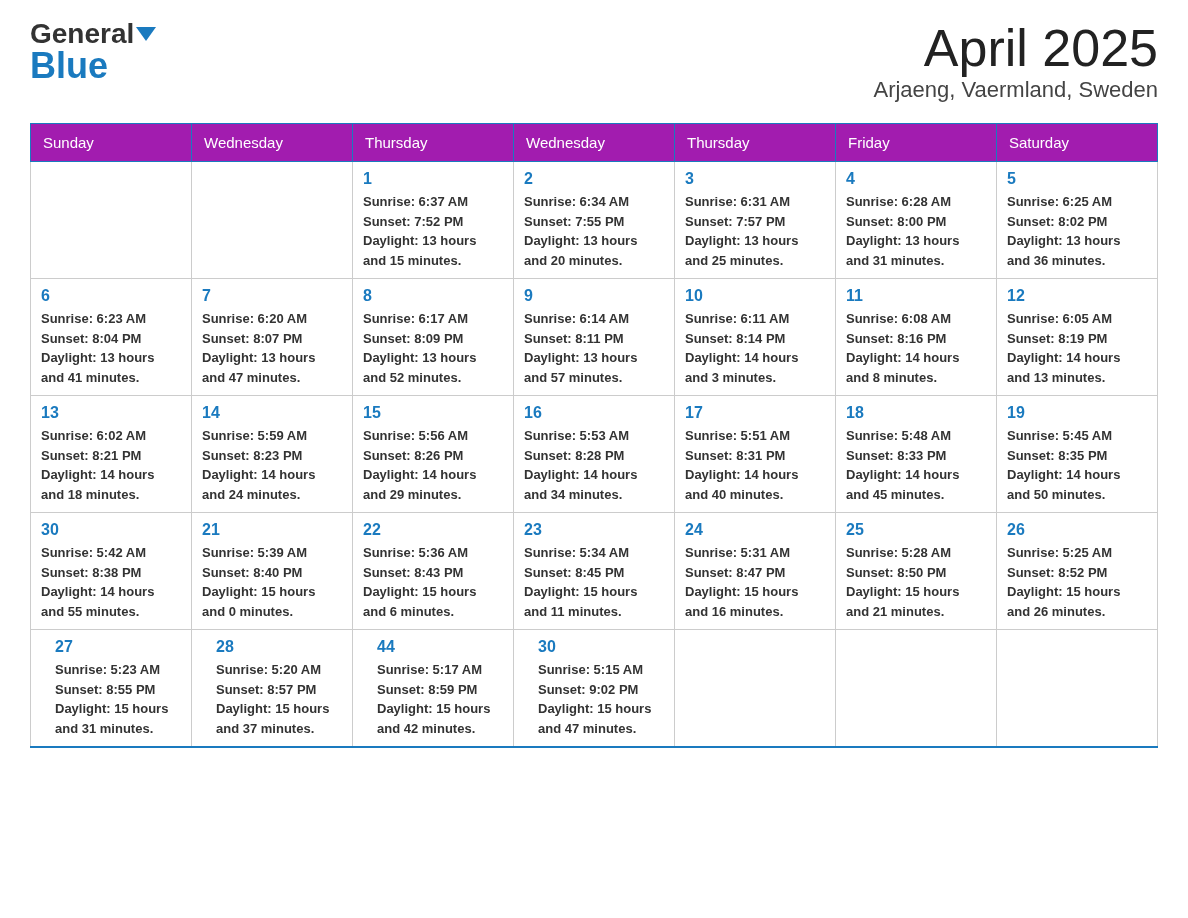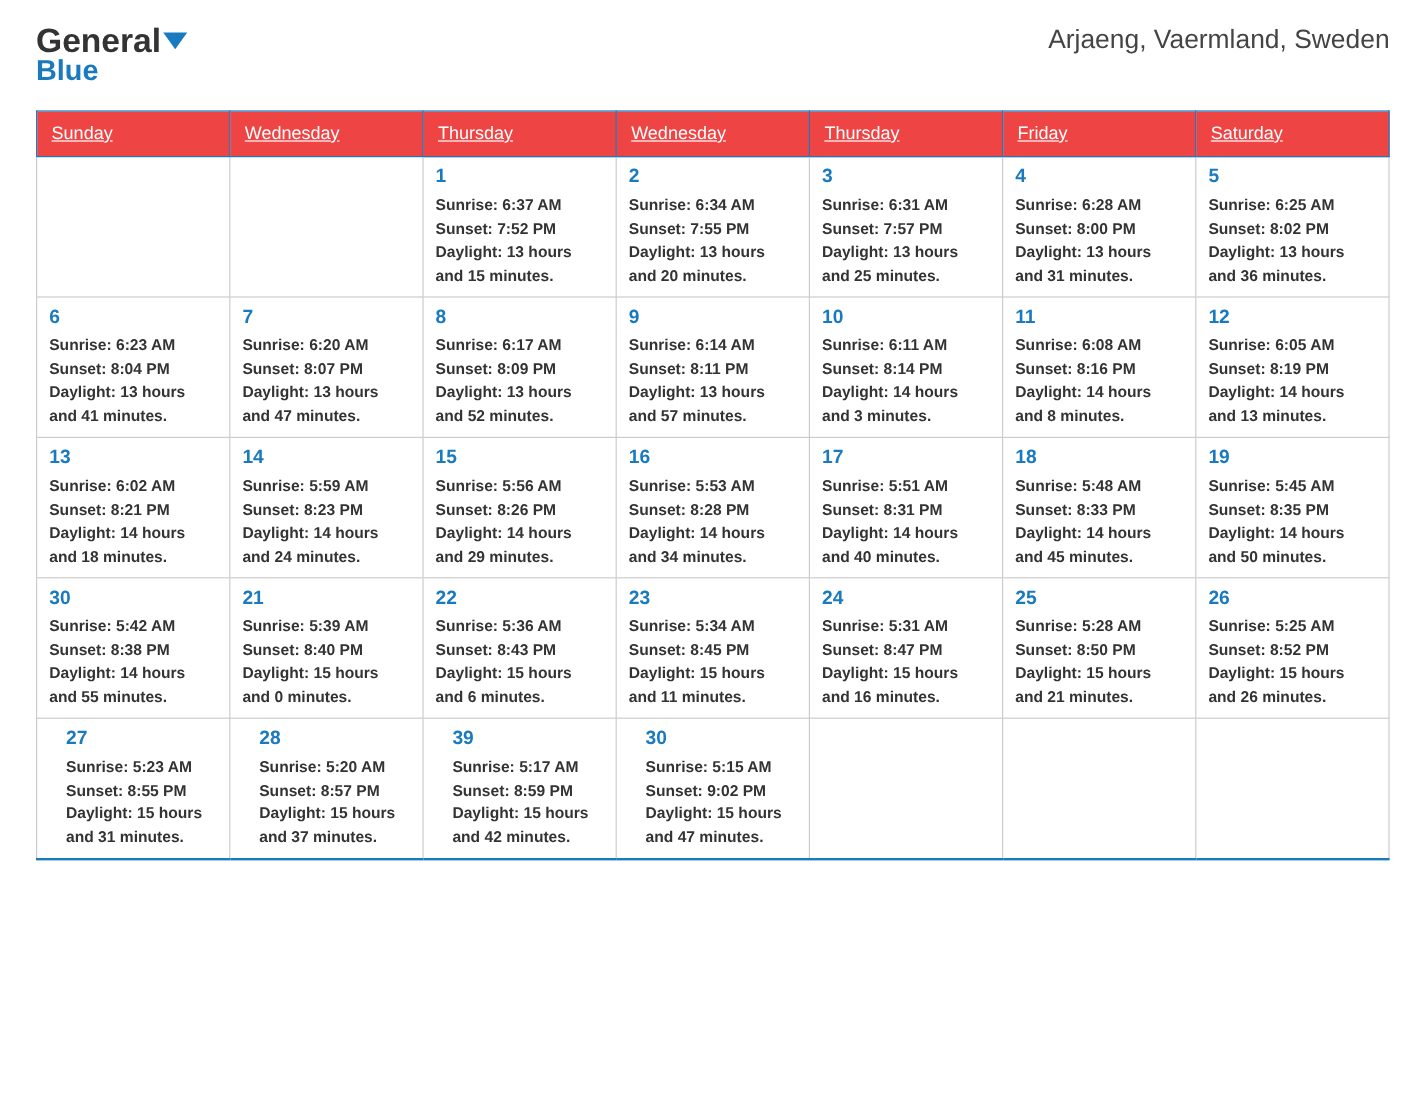--- a/index.html
+++ b/index.html
@@ -21,21 +21,21 @@
       flex-direction: column;
       align-items: flex-start;
     }
     .logo-general {
       font-size: 28px;
       font-weight: bold;
       color: #333;
       line-height: 1;
     }
     .logo-blue {
-      font-size: 24px;
+      font-size: 36px;
       font-weight: bold;
       color: #1a7abf;
       line-height: 1;
     }
     .logo-triangle {
       display: inline-block;
       width: 0;
       height: 0;
       border-left: 10px solid transparent;
       border-right: 10px solid transparent;
@@ -60,23 +60,22 @@
       font-size: 22px;
       font-weight: normal;
       color: #444;
     }
     table {
       width: 100%;
       border-collapse: collapse;
       table-layout: fixed;
     }
     thead tr {
-      background-color: #ef4444;
+      background-color: #a21caf;
       color: #fff;
-      text-decoration: underline;
     }
     thead th {
       padding: 10px 12px;
       text-align: left;
       font-size: 15px;
       font-weight: normal;
       border: 1px solid #1a7abf;
     }
     tbody td {
       border: 1px solid #ccc;
@@ -117,20 +116,21 @@
   <div class="logo">
     <div class="logo-line">
       <span class="logo-general">General</span>
       <span class="logo-triangle"></span>
     </div>
     <div class="logo-line">
       <span class="logo-blue">Blue</span>
     </div>
   </div>
   <div class="title-block">
+    <h1>April 2025</h1>
     <h2>Arjaeng, Vaermland, Sweden</h2>
   </div>
 </div>
 
 <table>
   <thead>
     <tr>
     <th>Sunday</th>
         <th>Wednesday</th>
         <th>Thursday</th>
@@ -258,21 +258,21 @@
       <tr>
         <td>
           <span class="day-num">27</span>
           <div class="day-info">Sunrise: 5:23 AM<br>Sunset: 8:55 PM<br>Daylight: 15 hours<br>and 31 minutes.</div>
         </td>
         <td>
           <span class="day-num">28</span>
           <div class="day-info">Sunrise: 5:20 AM<br>Sunset: 8:57 PM<br>Daylight: 15 hours<br>and 37 minutes.</div>
         </td>
         <td>
-          <span class="day-num">39</span>
+          <span class="day-num">44</span>
           <div class="day-info">Sunrise: 5:17 AM<br>Sunset: 8:59 PM<br>Daylight: 15 hours<br>and 42 minutes.</div>
         </td>
         <td>
           <span class="day-num">30</span>
           <div class="day-info">Sunrise: 5:15 AM<br>Sunset: 9:02 PM<br>Daylight: 15 hours<br>and 47 minutes.</div>
         </td>
         <td class="empty-cell"></td>
         <td class="empty-cell"></td>
         <td class="empty-cell"></td>
       </tr>

